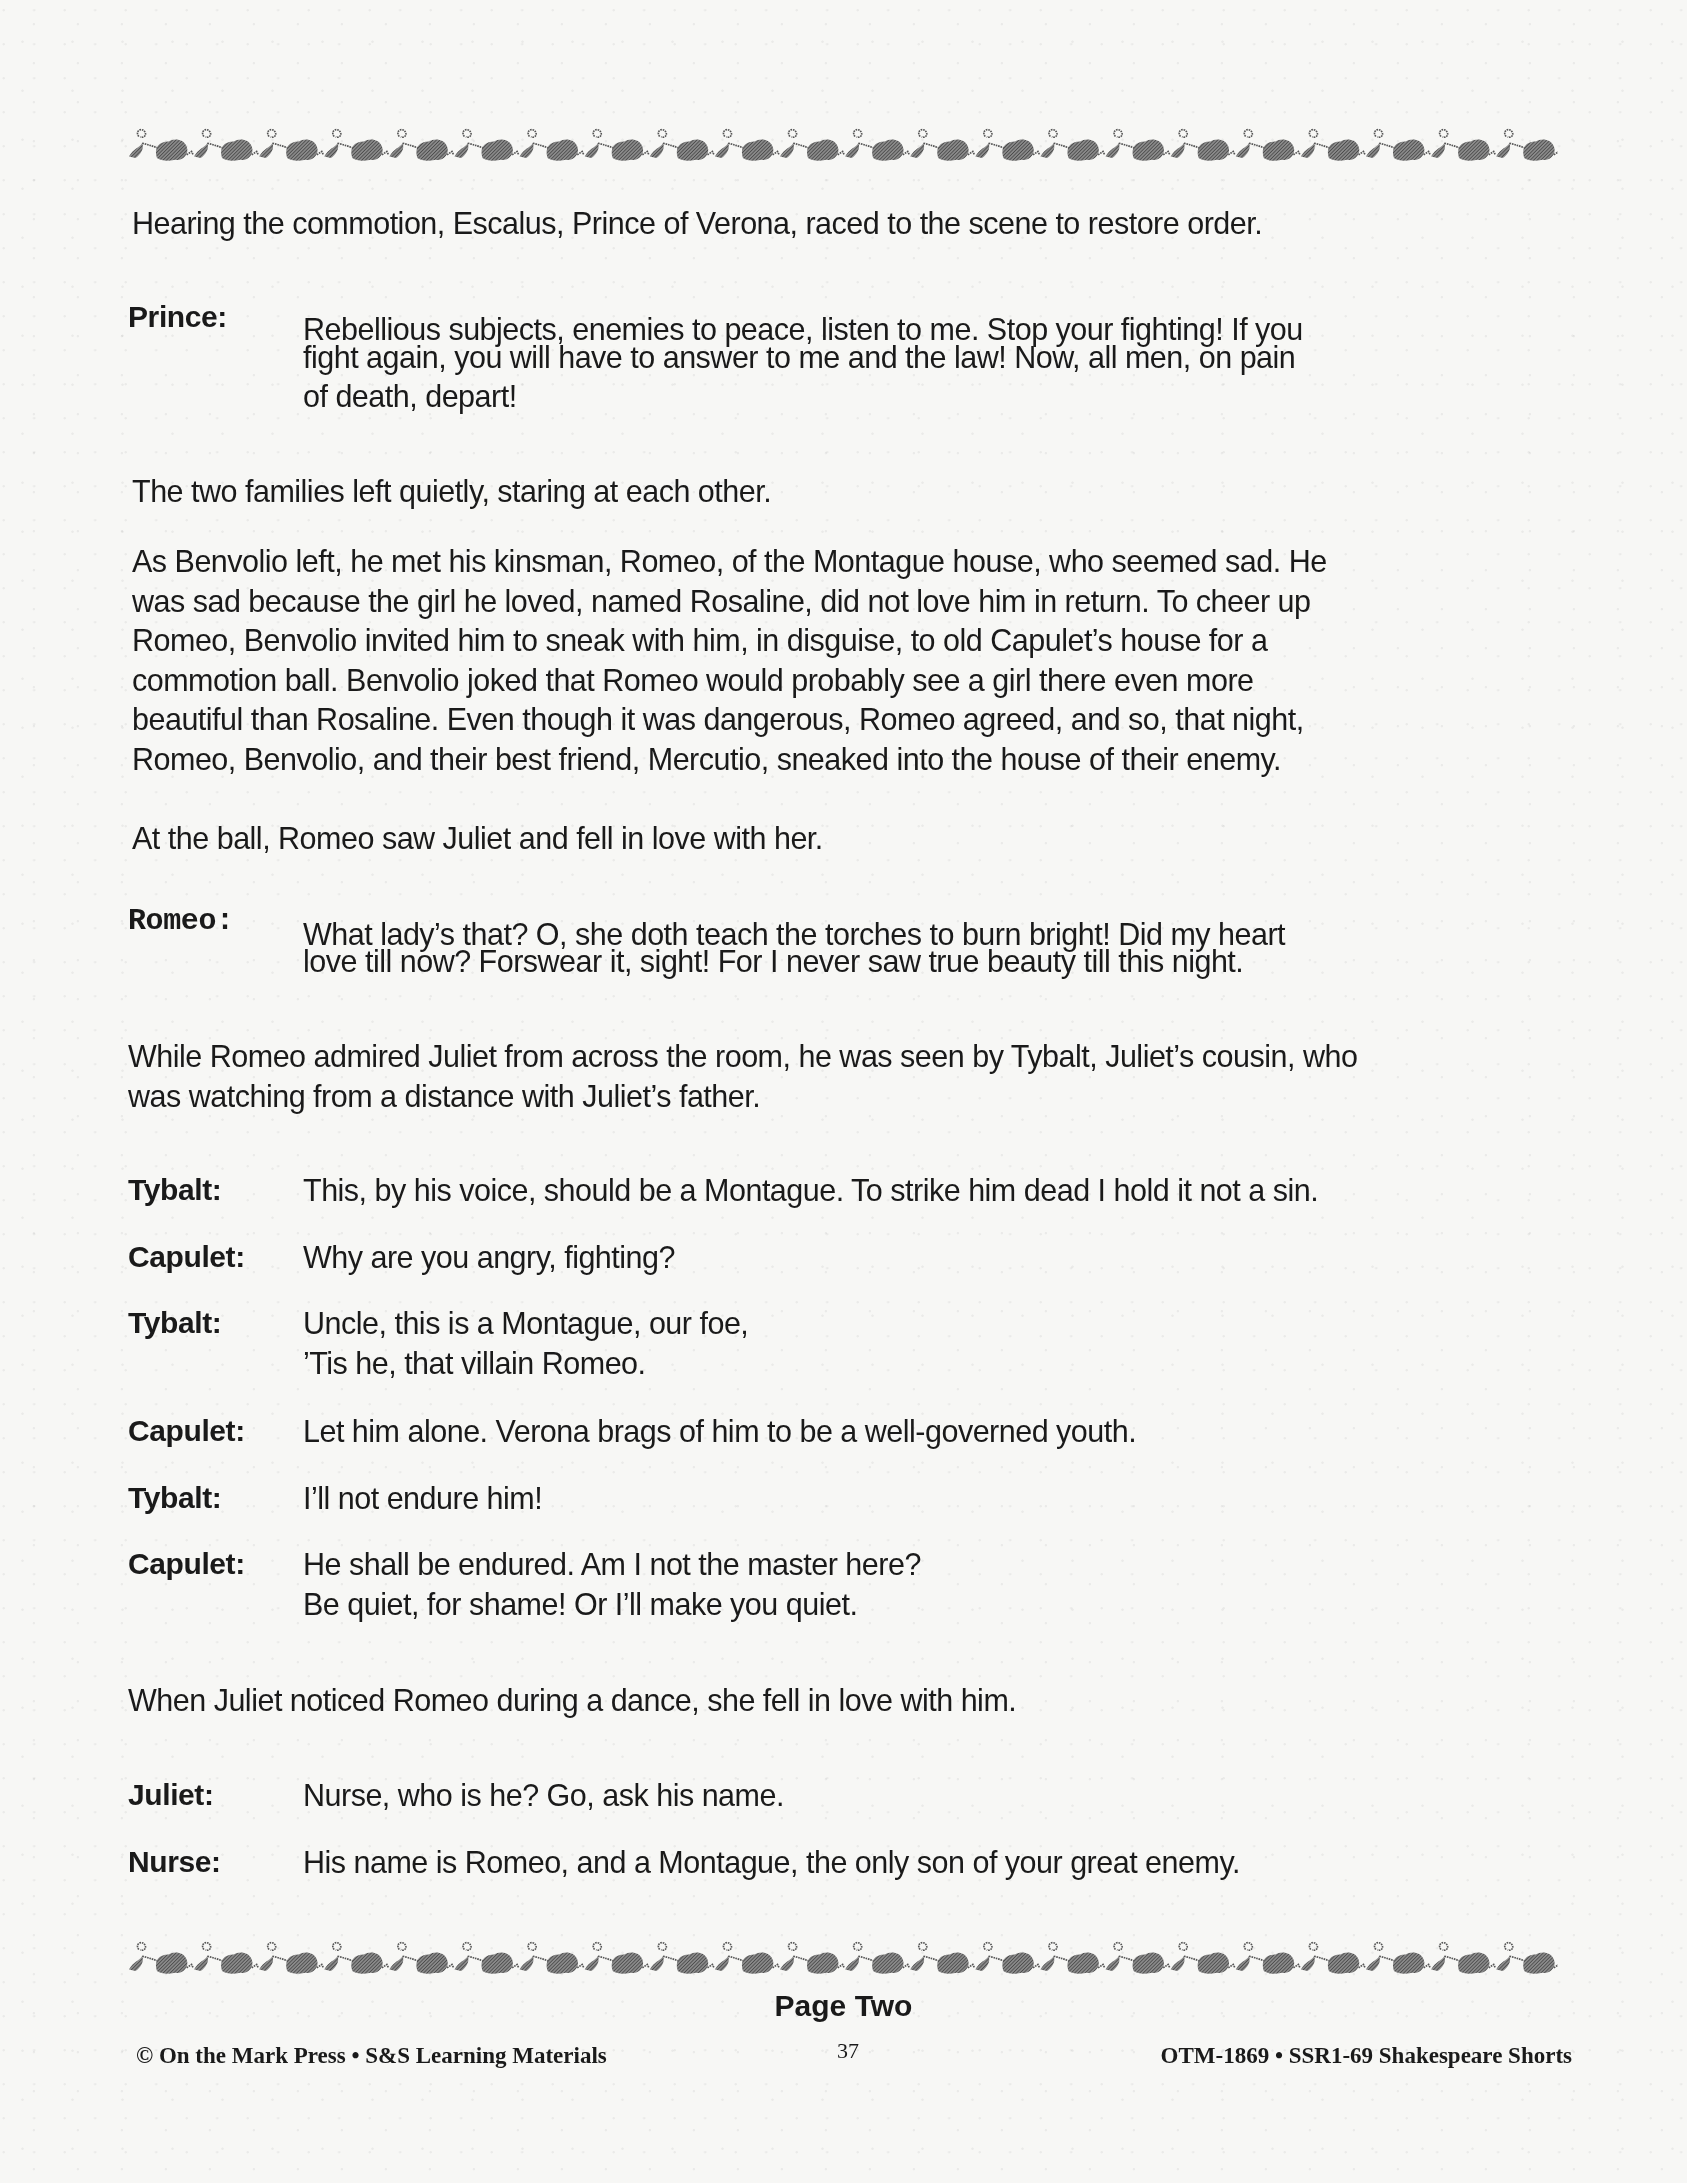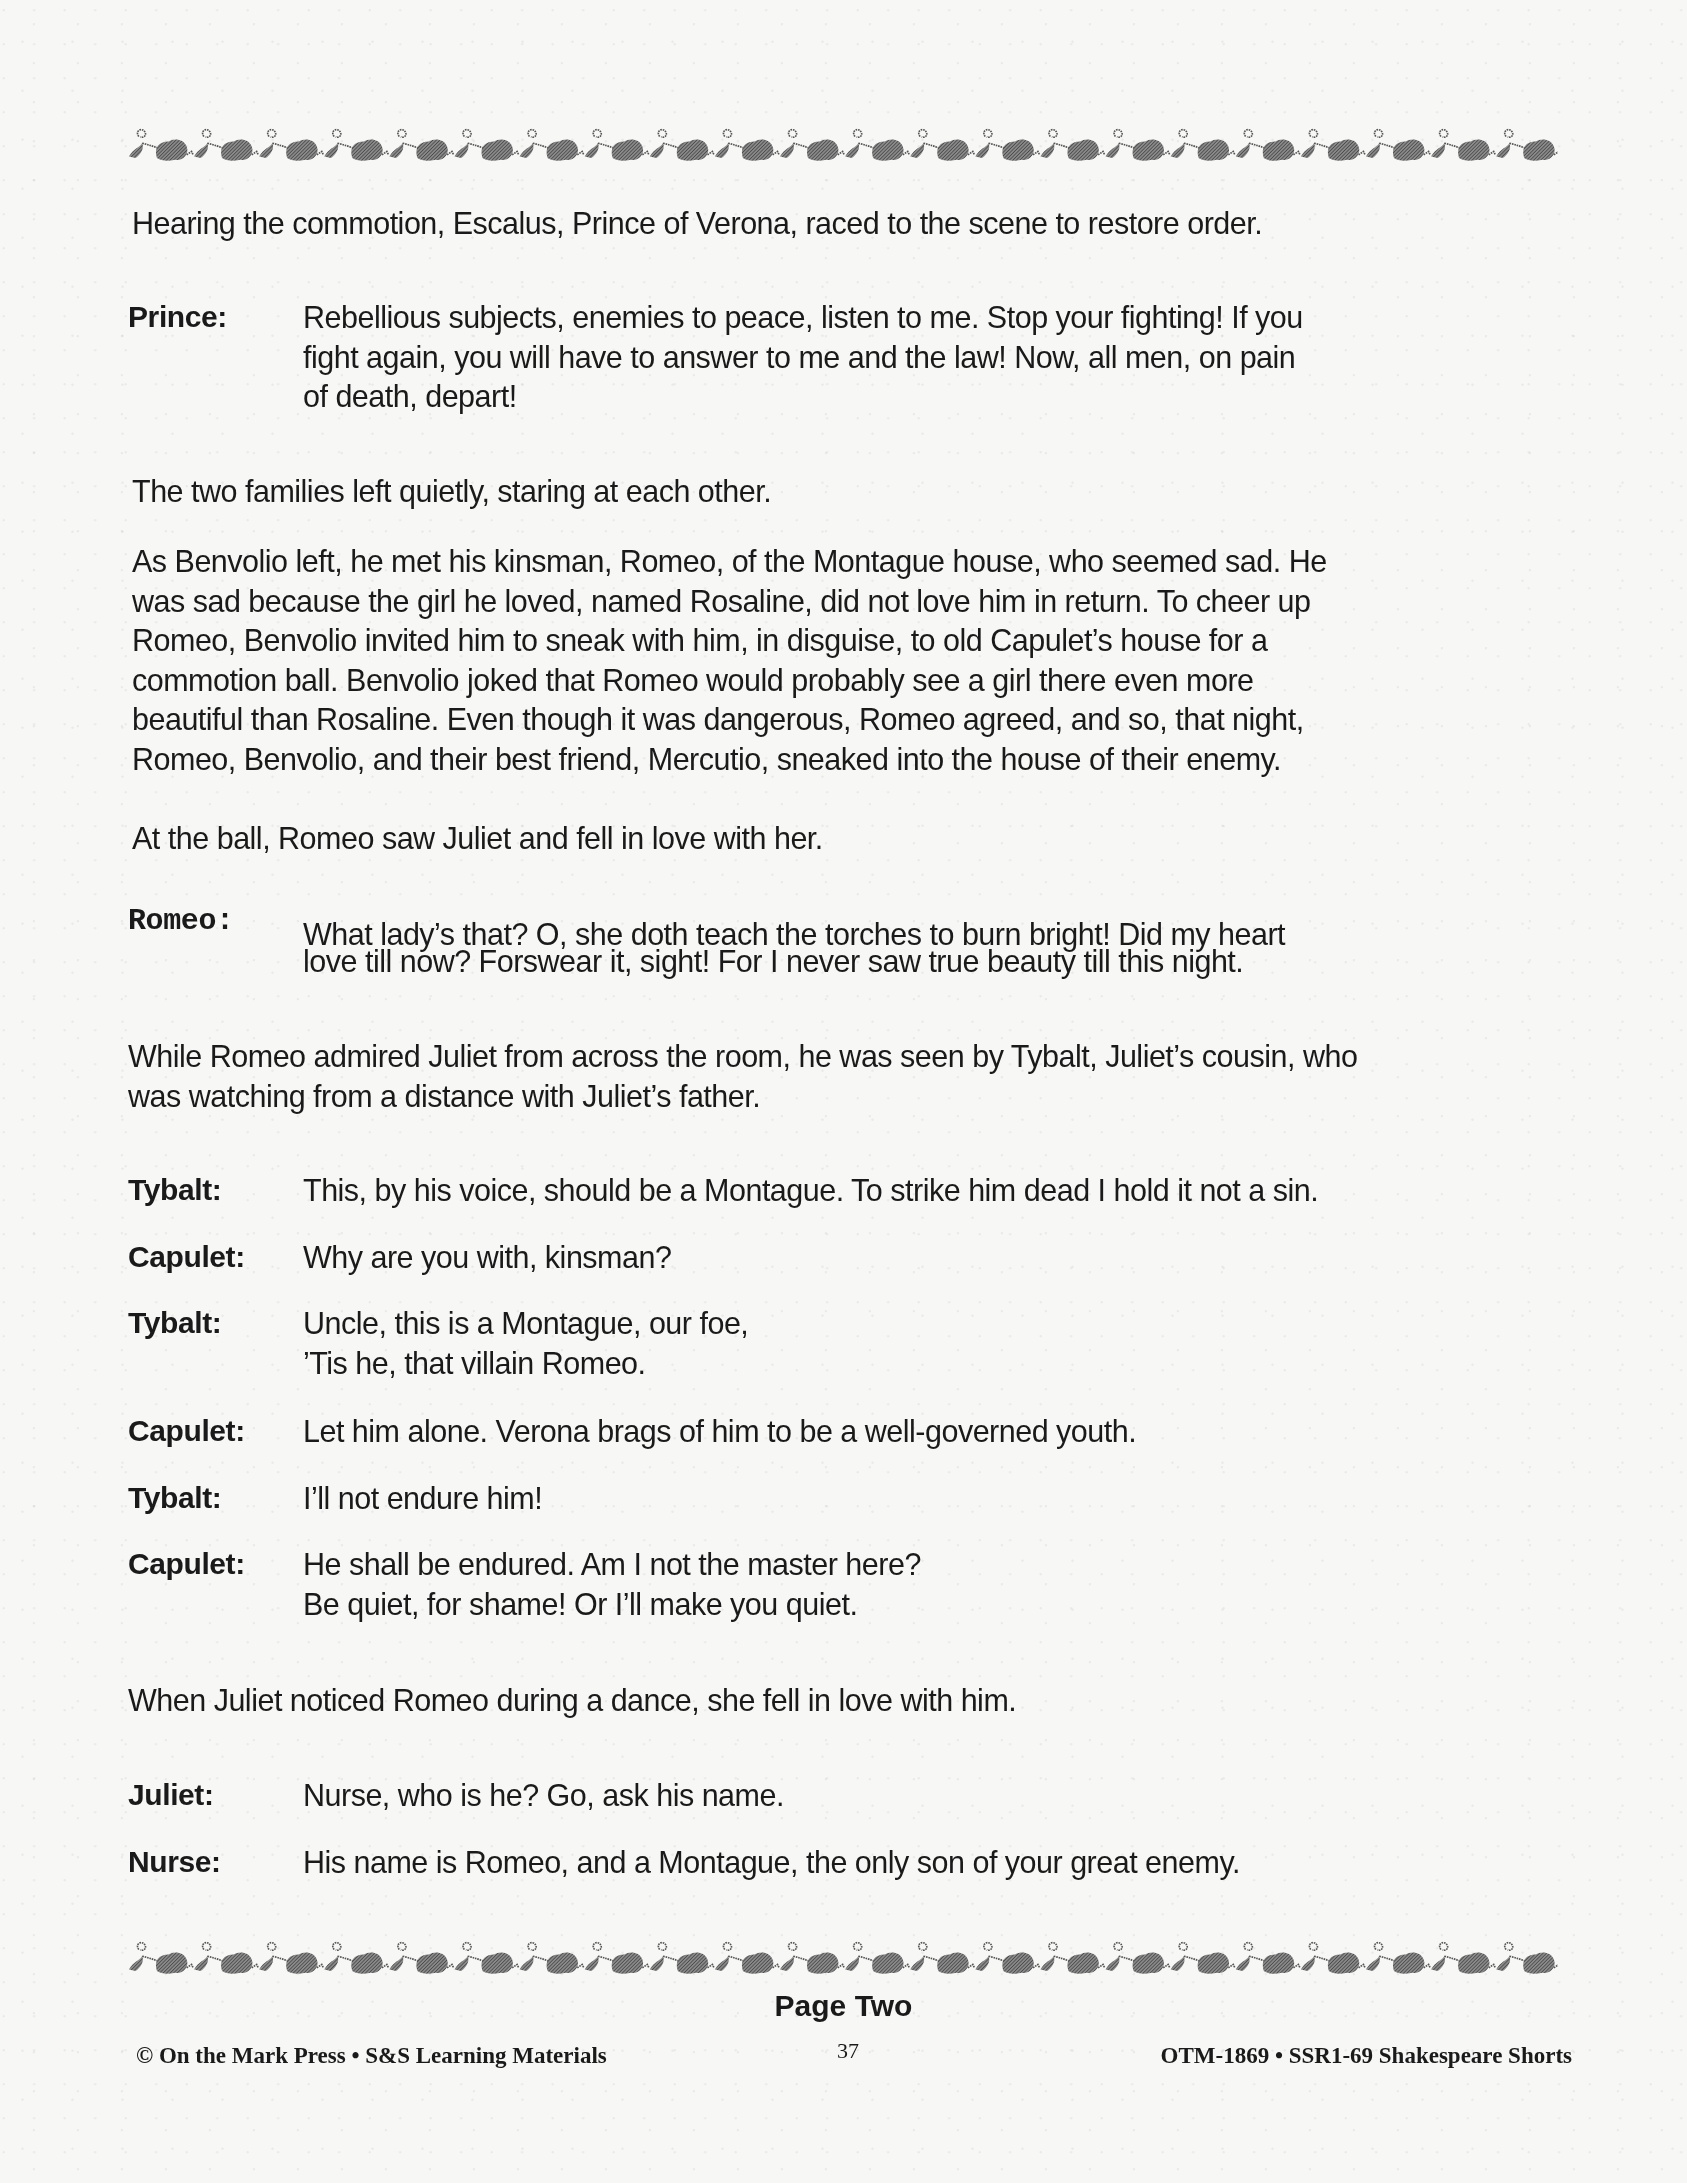--- a/index.html
+++ b/index.html
@@ -89,21 +89,21 @@
       <use href="#unit" x="1501"></use>
     <use href="#unit" x="1580"></use>
       <use href="#unit" x="1659"></use>
   </svg>
 </div>
 
 <div class="line" style="top:203px;">Hearing the commotion, Escalus, Prince of Verona, raced to the scene to restore order.</div>
 
 <div class="dialogue" style="top:297px;">
   <div class="speaker" style="top:0;">Prince:</div>
-  <div class="speech" style="top:0;">Rebellious subjects, enemies to peace, listen to me.  Stop your fighting!  If you</div>
+  <div class="speech" style="top:12px;">Rebellious subjects, enemies to peace, listen to me.  Stop your fighting!  If you</div>
   <div class="speech" style="top:40px;">fight again, you will have to answer to me and the law!  Now, all men, on pain</div>
   <div class="speech" style="top:79px;">of death, depart!</div>
 </div>
 
 <div class="line" style="top:471px;">The two families left quietly, staring at each other.</div>
 <div class="line" style="top:541px;">As Benvolio left, he met his kinsman, Romeo, of the Montague house, who seemed sad.  He</div>
 <div class="line" style="top:581px;">was sad because the girl he loved, named Rosaline, did not love him in return.  To cheer up</div>
 <div class="line" style="top:620px;">Romeo, Benvolio invited him to sneak with him, in disguise, to old Capulet’s house for a</div>
 <div class="line" style="top:660px;">commotion ball.  Benvolio joked that Romeo would probably see a girl there even more</div>
 <div class="line" style="top:699px;">beautiful than Rosaline.  Even though it was dangerous, Romeo agreed, and so, that night,</div>
@@ -118,21 +118,21 @@
 
 <div class="line" style="top:1036px; left:128px;">While Romeo admired Juliet from across the room, he was seen by Tybalt, Juliet’s cousin, who</div>
 <div class="line" style="top:1076px; left:128px;">was watching from a distance with Juliet’s father.</div>
 
 <div class="dialogue" style="top:1170px;">
   <div class="speaker">Tybalt:</div>
   <div class="speech">This, by his voice, should be a Montague.  To strike him dead I hold it not a sin.</div>
 </div>
 <div class="dialogue" style="top:1237px;">
   <div class="speaker">Capulet:</div>
-  <div class="speech">Why are you with, kinsman?</div>
+  <div class="speech">Why are you angry, fighting?</div>
 </div>
 <div class="dialogue" style="top:1303px;">
   <div class="speaker">Tybalt:</div>
   <div class="speech" style="top:0;">Uncle, this is a Montague, our foe,</div>
   <div class="speech" style="top:40px;">’Tis he, that villain Romeo.</div>
 </div>
 <div class="dialogue" style="top:1411px;">
   <div class="speaker">Capulet:</div>
   <div class="speech">Let him alone.  Verona brags of him to be a well-governed youth.</div>
 </div>

